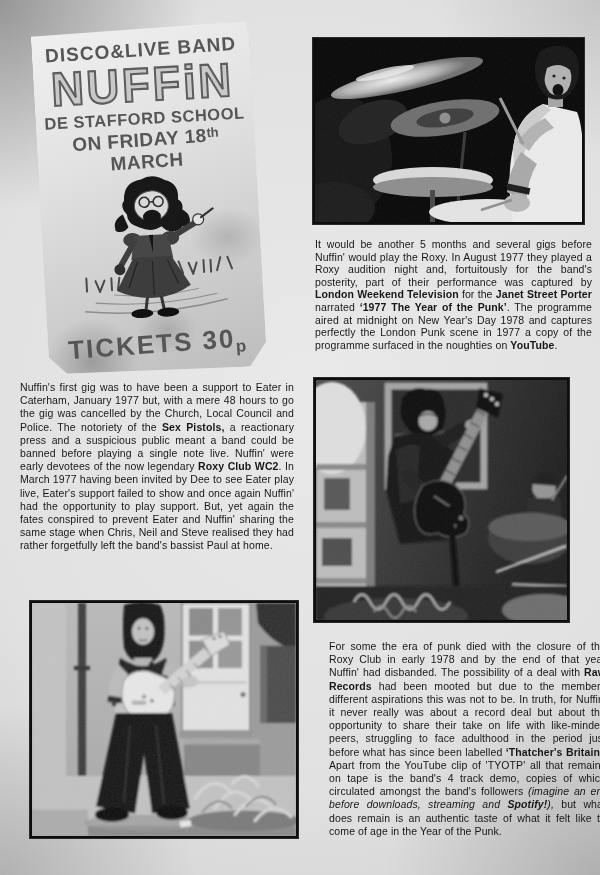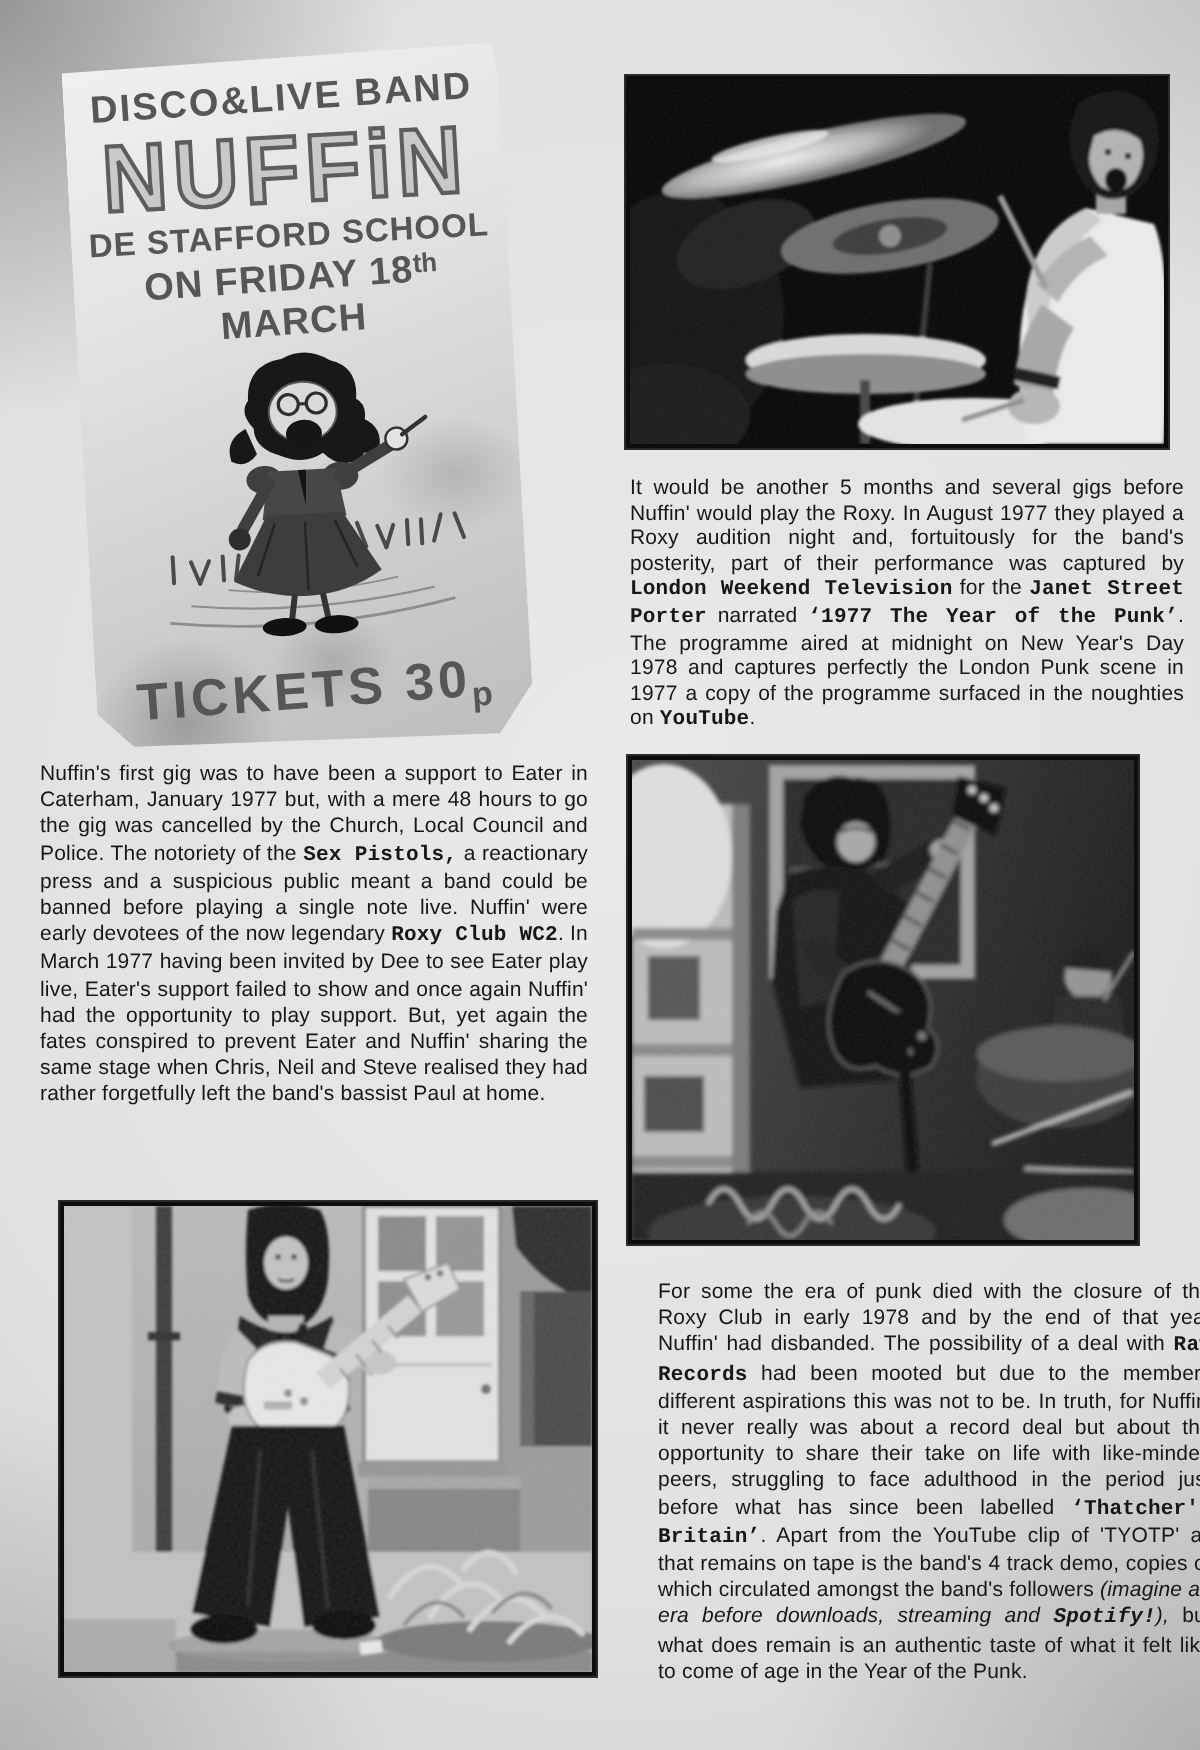--- a/index.html
+++ b/index.html
@@ -14,21 +14,21 @@
       radial-gradient(45% 30% at 100% 0%, rgba(40,40,40,0.10), rgba(40,40,40,0) 60%),
       radial-gradient(55% 35% at 100% 100%, rgba(50,50,50,0.22), rgba(50,50,50,0) 65%),
       radial-gradient(50% 30% at 0% 100%, rgba(50,50,50,0.20), rgba(50,50,50,0) 65%),
       radial-gradient(130% 100% at 52% 45%, #e9e9e9 0%, #e1e1e1 45%, #cfcfcf 72%, #b2b2b2 92%, #9c9c9c 100%);
   }
   
   .bodytext{
     position:absolute;margin:0;text-align:justify;color:#171717;
     font-size:10.5px;line-height:13.2px;letter-spacing:0.1px;
   }
-  .bodytext .b{font-weight:bold;font-family:Liberation Mono, monospace;}
+  .bodytext .b{font-weight:bold;}
   .bodytext .i{font-style:italic;}
   .para-left{left:20px;top:381px;width:274px;}
   .para-right1{left:315px;top:238px;width:277px;line-height:12.6px;}
   .para-right2{left:329px;top:640px;width:277px;}
   
   .photo{position:absolute;border:2px solid #0d0d0d;background:#111;box-shadow:0 0 0 1px #2a2a2a;}
   .photo svg{display:block;width:100%;height:100%;}
   .photo-drummer{left:313px;top:38px;width:267px;height:182px;}
   .photo-rehearsal{left:314px;top:378px;width:251px;height:240px;}
   .photo-outdoor{left:30px;top:601px;width:264px;height:233px;}

